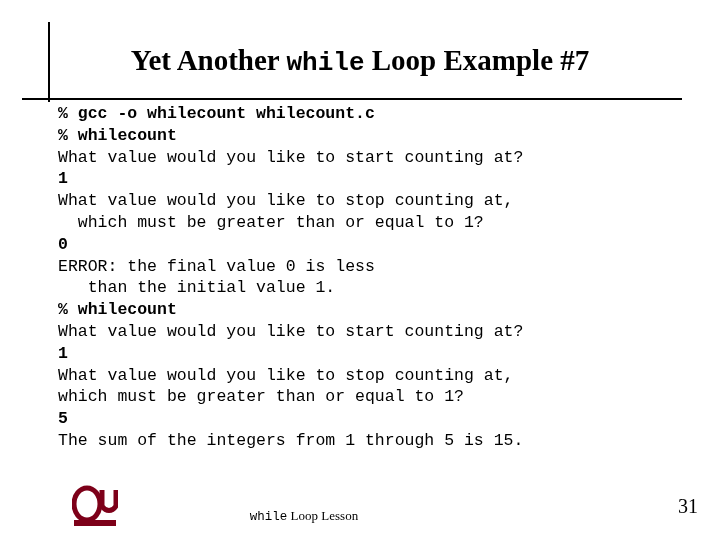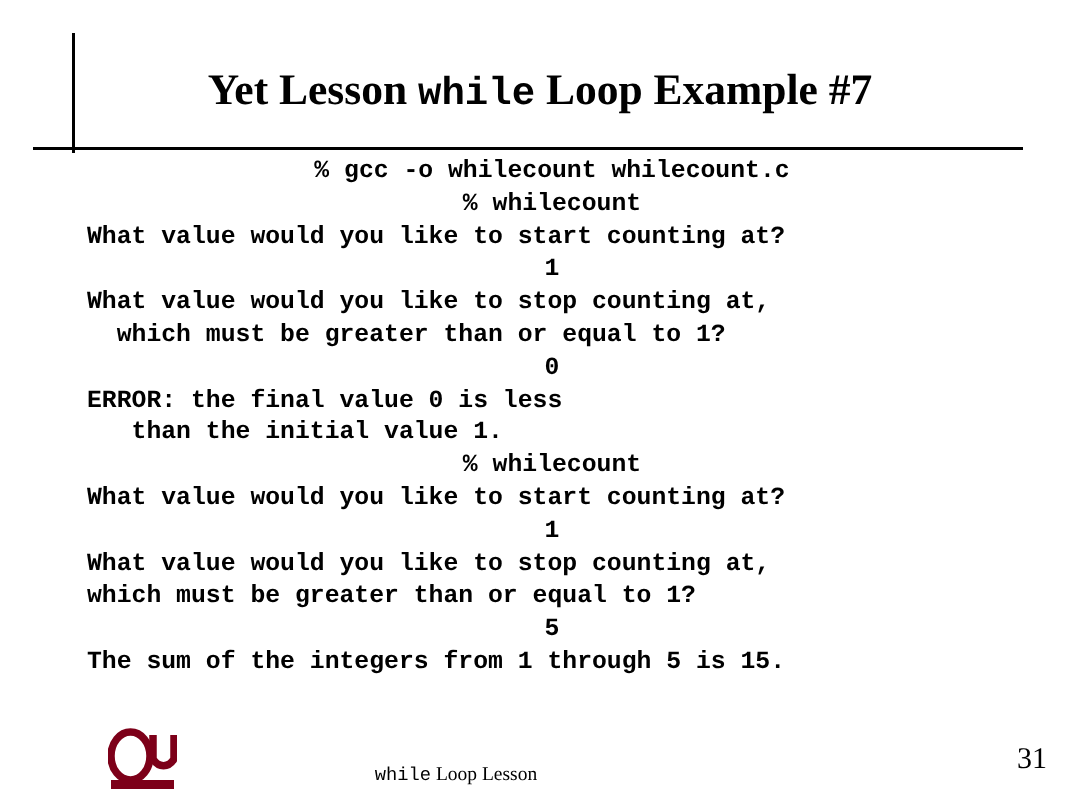--- a/index.html
+++ b/index.html
@@ -60,25 +60,23 @@
     top: 103px;
     width: 620px;
     font-family: "Liberation Mono", monospace;
     font-size: 16.5px;
     line-height: 21.8px;
     color: #000000;
     white-space: pre;
   }
   .console .line {
     white-space: pre;
-    font-weight: bold;
   }
   .console .b {
     font-weight: bold;
-    text-align: center;
   }
 
   
   .footer-center {
     position: absolute;
     left: 0;
     top: 508px;
     width: 608px;
     text-align: center;
     color: #000000;
@@ -114,21 +112,21 @@
     width: 46px;
     height: 44px;
   }
 </style>
 </head>
 <body>
 
 <div class="vrule"></div>
 <div class="hrule"></div>
 
-<div class="title"><span>Yet Lesson </span><span class="mono">while</span><span> Loop Example #7</span></div>
+<div class="title"><span>Yet Another </span><span class="mono">while</span><span> Loop Example #7</span></div>
 
 <div class="console" id="console-block"><div class="line b">% gcc -o whilecount whilecount.c</div><div class="line b">% whilecount</div><div class="line">What value would you like to start counting at?</div><div class="line b">1</div><div class="line">What value would you like to stop counting at,</div><div class="line">  which must be greater than or equal to 1?</div><div class="line b">0</div><div class="line">ERROR: the final value 0 is less</div><div class="line">   than the initial value 1.</div><div class="line b">% whilecount</div><div class="line">What value would you like to start counting at?</div><div class="line b">1</div><div class="line">What value would you like to stop counting at,</div><div class="line">which must be greater than or equal to 1?</div><div class="line b">5</div><div class="line">The sum of the integers from 1 through 5 is 15.</div></div>
 
 <div class="logo">
   <svg width="46" height="44" viewBox="0 0 46 44" xmlns="http://www.w3.org/2000/svg" aria-hidden="true">
     <ellipse cx="15" cy="20" rx="13" ry="16" fill="none" stroke="#7D0019" stroke-width="5"></ellipse>
     <path d="M 30 6 L 30 22 A 9 12 0 0 0 44 22 L 44 6" fill="none" stroke="#7D0019" stroke-width="5"></path>
     <rect x="2" y="36" width="42" height="6" fill="#7D0019"></rect>
   </svg>
 </div>

